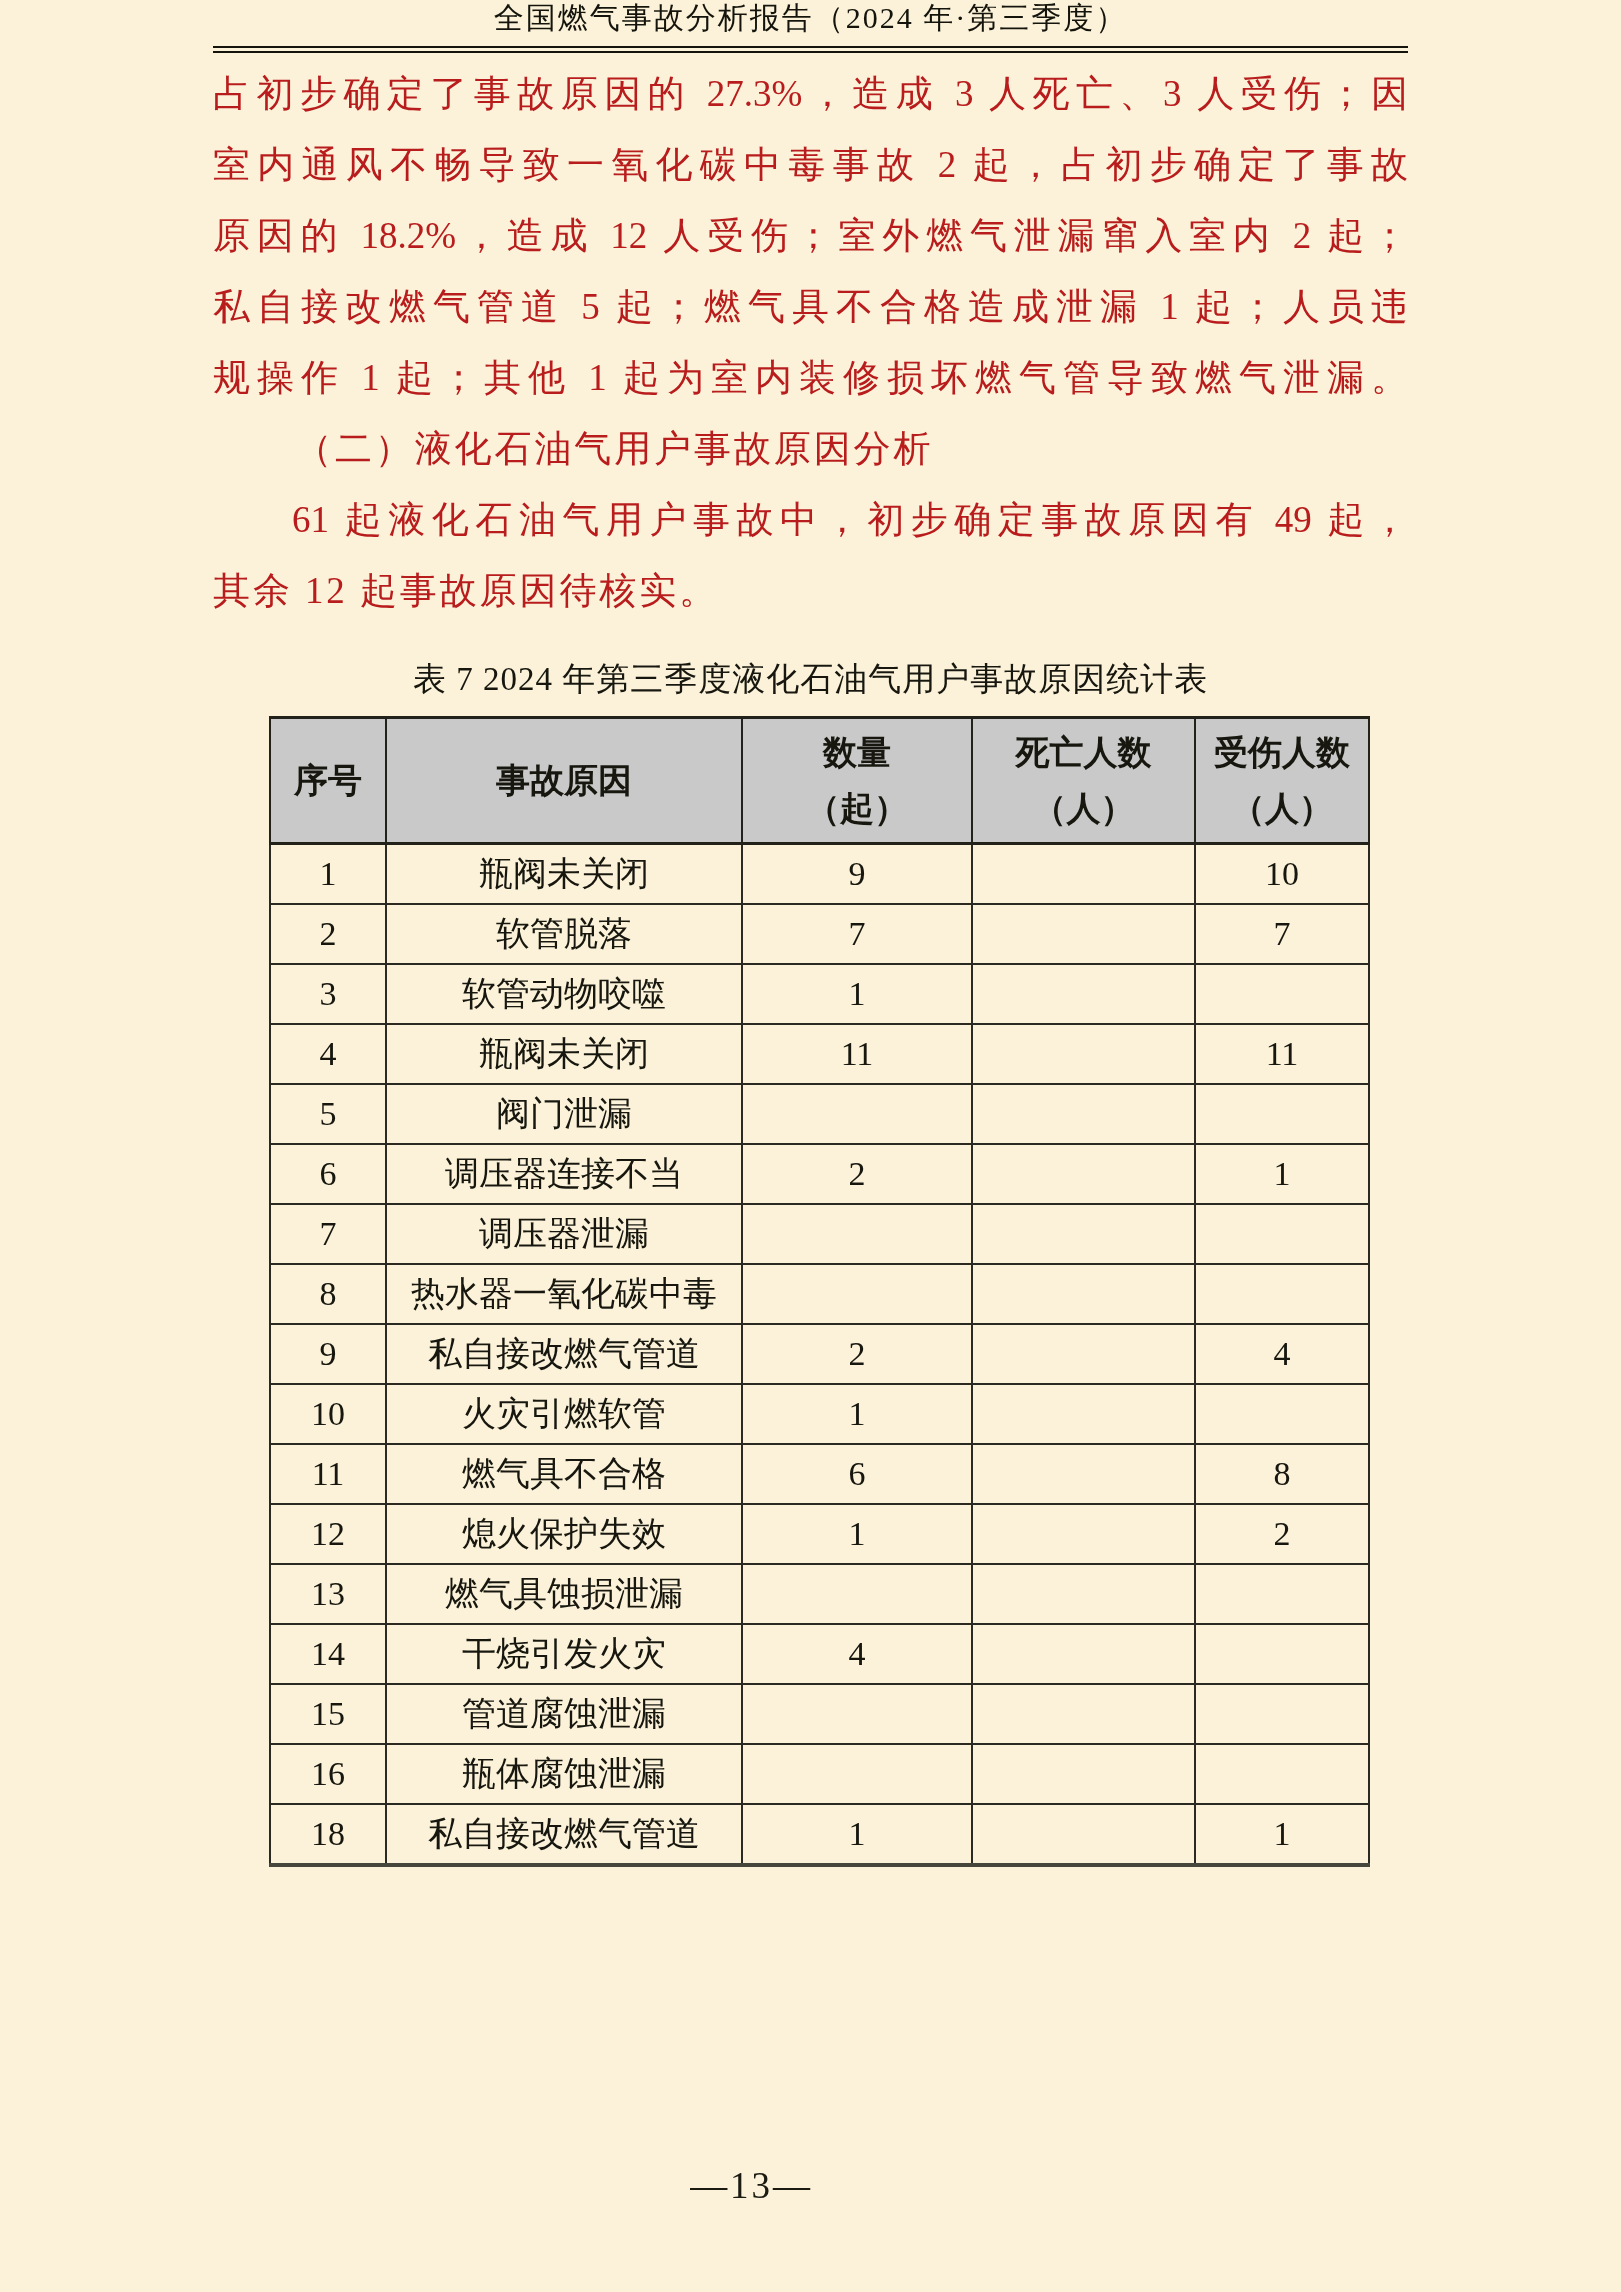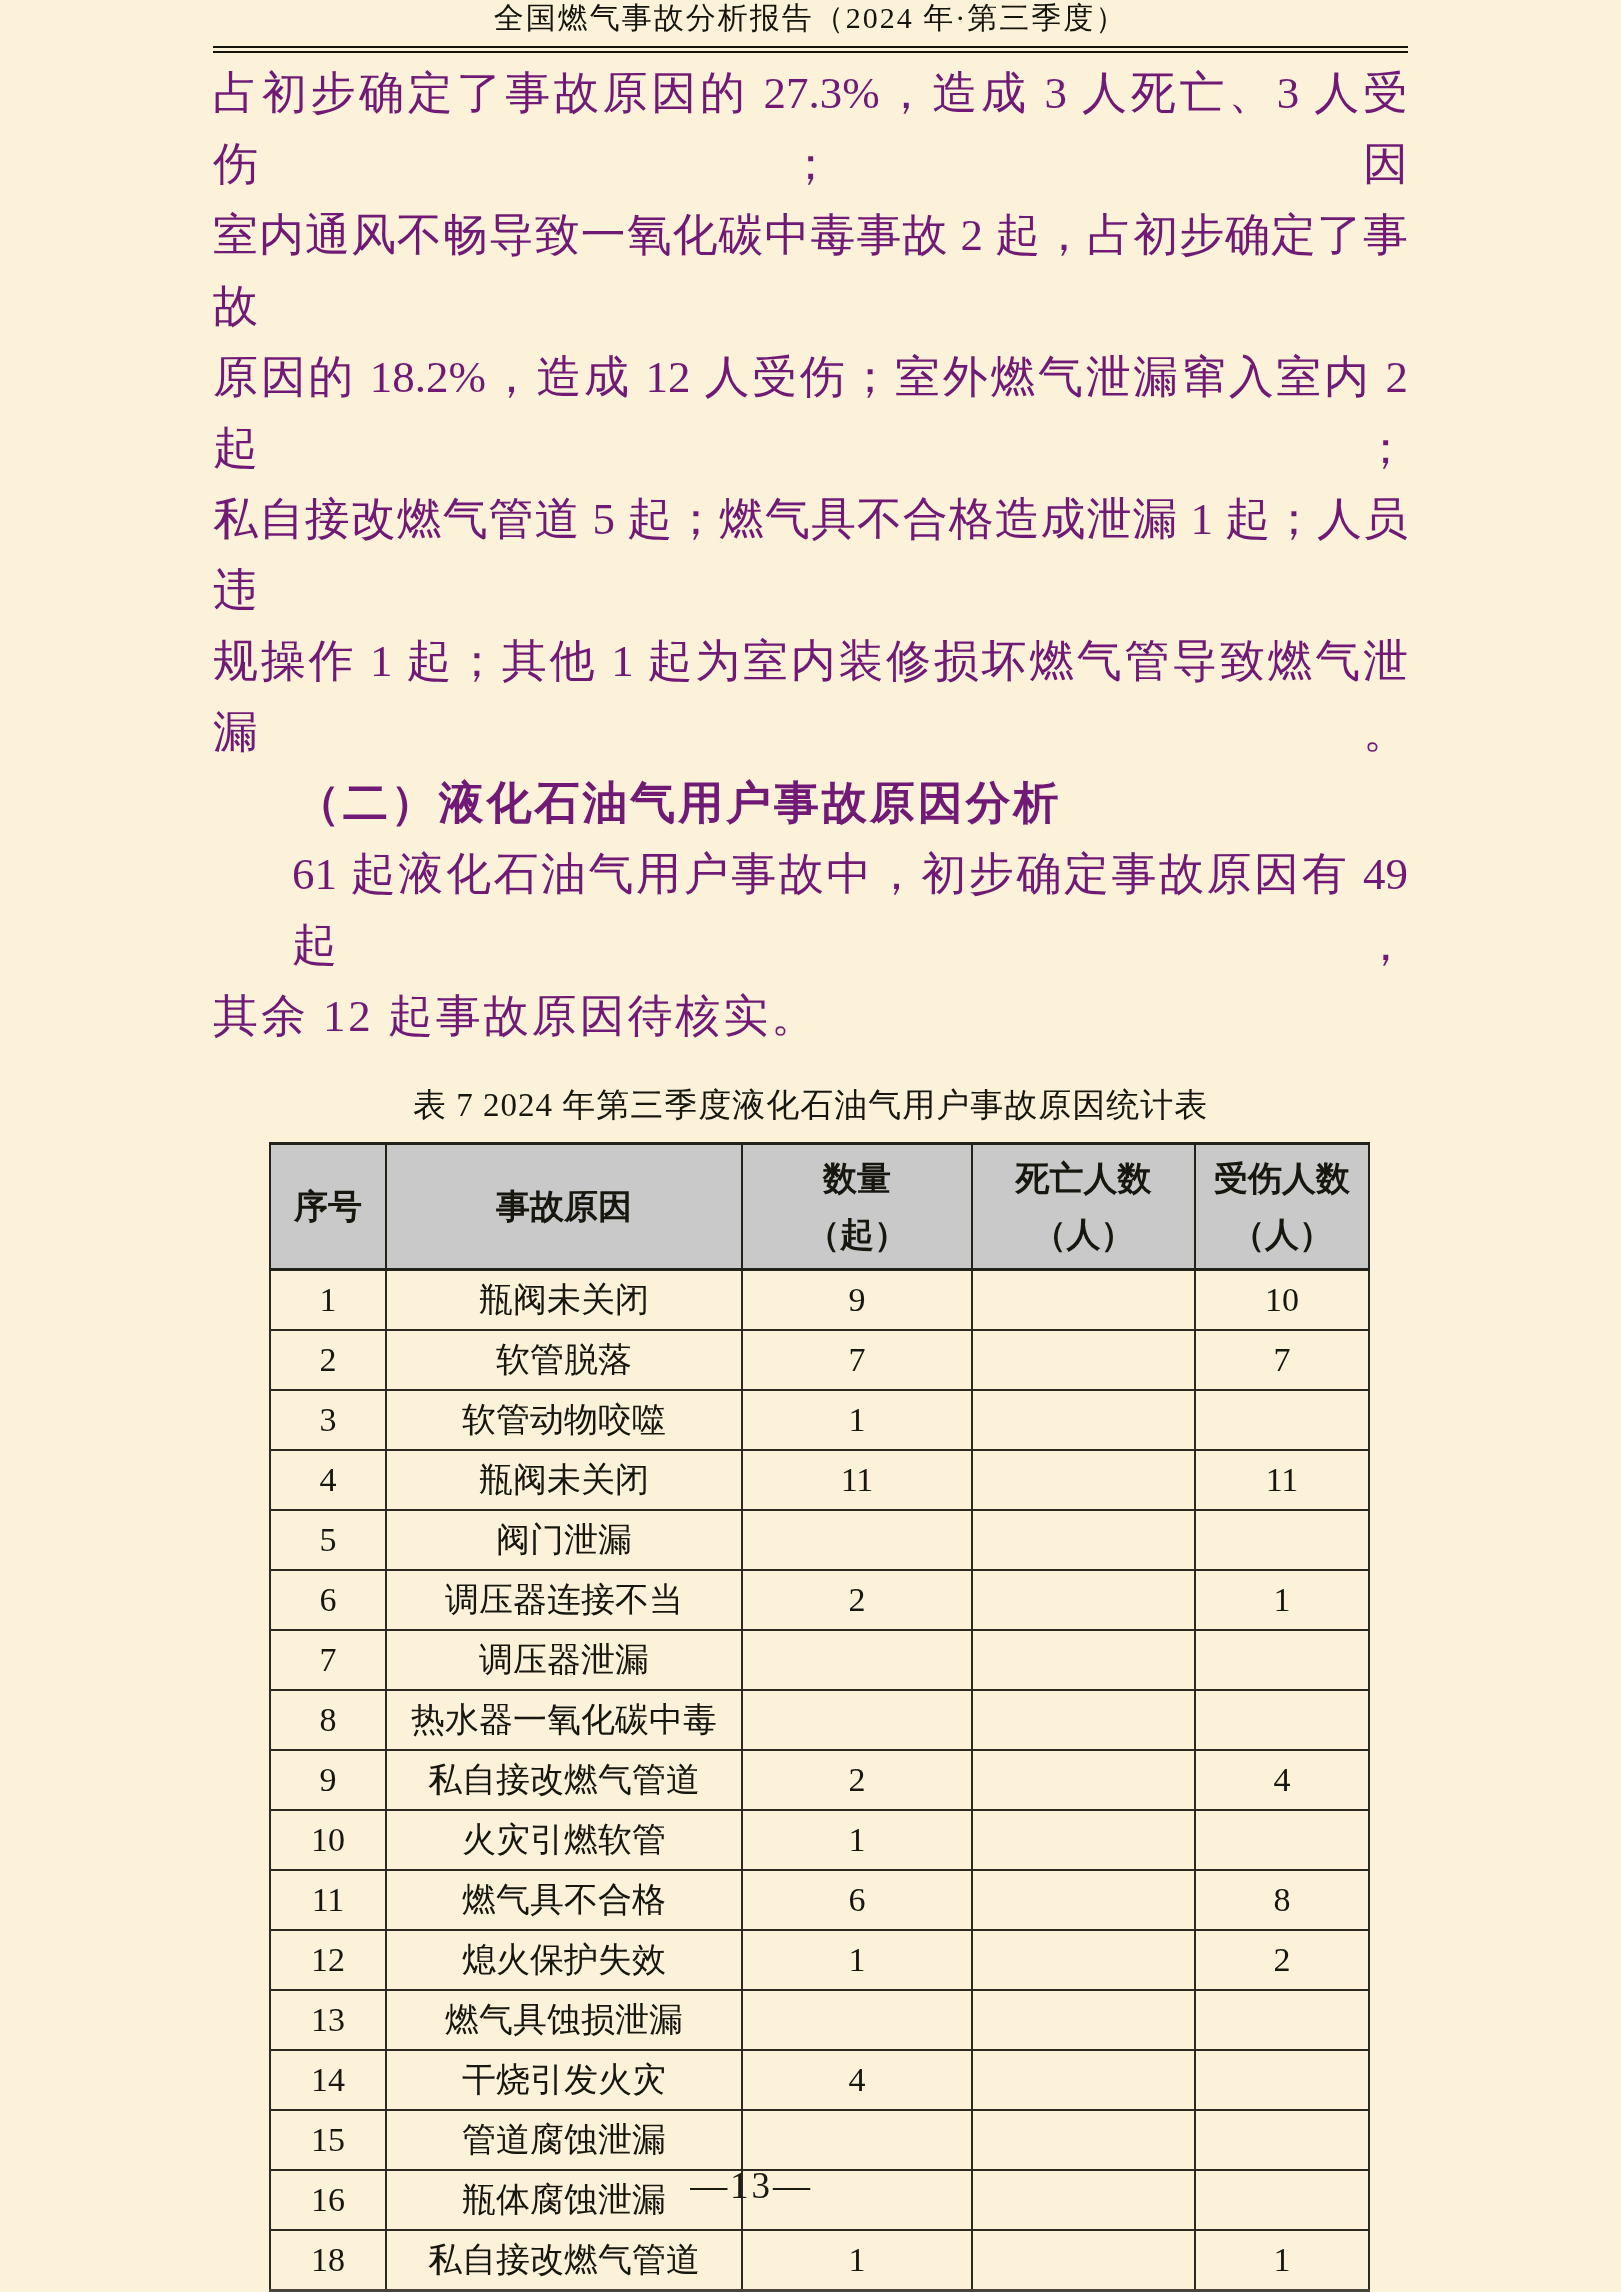--- a/index.html
+++ b/index.html
@@ -12,24 +12,24 @@
   .page{width:1195px;margin:0 auto;position:relative}
   .rpt-title{
     text-align:center;font-size:30px;line-height:35px;letter-spacing:2px;
     color:#14140c;
   }
   .double-rule{
     margin-top:10.8px;height:2.9px;
     border-top:2.9px solid #14140c;border-bottom:2px solid #14140c;
   }
   .textblock{margin-top:4.9px}
-  .line{font-size:45px;line-height:71px;min-height:71px;color:#701a75}
+  .line{font-size:37px;line-height:71px;min-height:71px;color:#b91c1c}
   .just{text-align:justify;text-align-last:justify}
   .indent{padding-left:79px}
-  .heading{font-weight:bold;letter-spacing:2.9px;padding-left:82px}
+  .heading{font-weight:normal;letter-spacing:2.9px;padding-left:82px}
   .short{letter-spacing:2.9px}
   .tbl-caption{
     margin-top:29px;margin-bottom:12.7px;
     font-size:33px;line-height:49px;text-align:center;letter-spacing:1px;
   }
   table.stats{
     border-collapse:collapse;table-layout:fixed;width:1100px;margin-left:56px;
     border:2px solid #22221b;border-top-width:3.9px;
     border-bottom:4.9px solid #46463c;
   }

